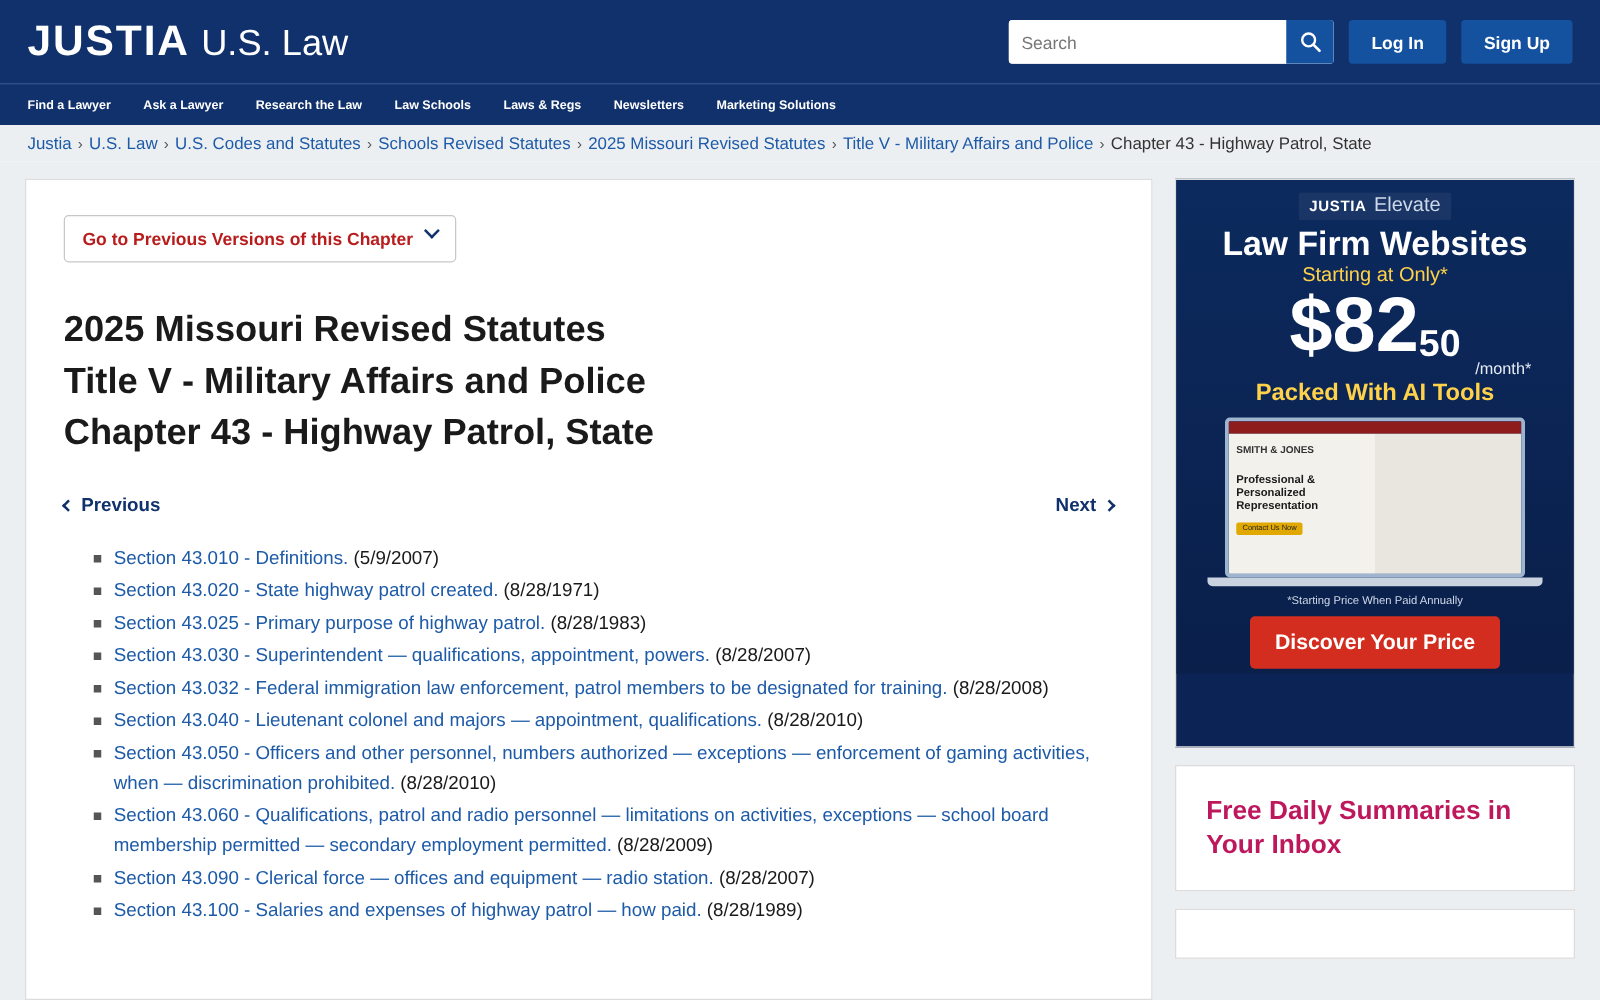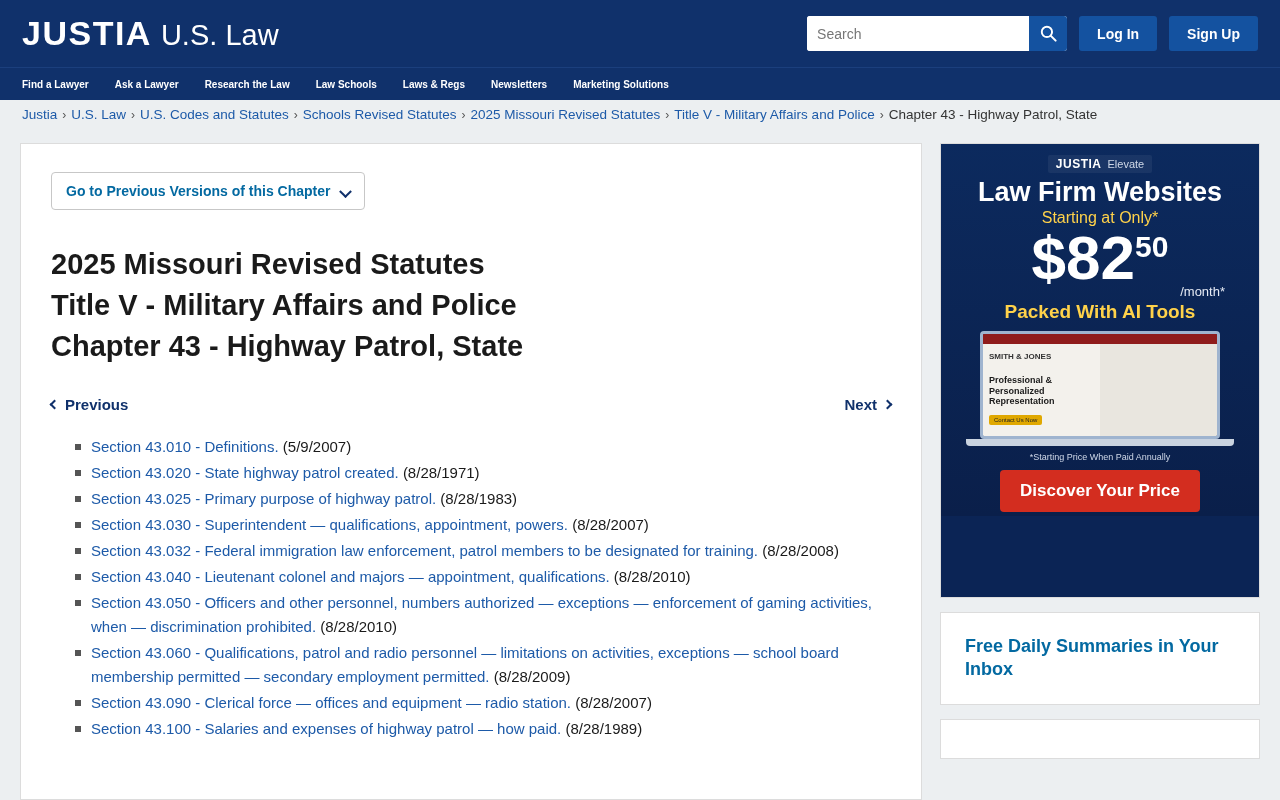--- a/index.html
+++ b/index.html
@@ -133,28 +133,28 @@
   .sidebar {
     width: 320px;
     display: flex;
     flex-direction: column;
     gap: 14px;
   }
 
   
   .prev-versions {
     display: inline-flex;
-    align-items: flex-end;
+    align-items: flex-start;
     gap: 10px;
     border: 1px solid #c7c7c7;
     border-radius: 4px;
     padding: 10px 14px;
     font-size: 14px;
     font-weight: bold;
-    color: #0369a1;
+    color: #b91c1c;
     background: #fff;
     cursor: pointer;
     font-family: "Liberation Sans", sans-serif;
   }
   .chev-d {
     width: 9px; height: 9px;
     border-right: 2px solid #10316b;
     border-bottom: 2px solid #10316b;
     transform: rotate(45deg) translate(-2px,-2px);
   }
@@ -237,34 +237,34 @@
   }
   .ad-brandrow {
     display: inline-flex;
     align-items: center;
     gap: 6px;
     background: rgba(255,255,255,0.06);
     padding: 2px 8px;
     border-radius: 2px;
   }
   .ad-brand { color:#fff; font-weight: bold; font-size: 12px; letter-spacing: .5px; }
-  .ad-elevate { color:#cfd8e8; font-size: 11px; }
+  .ad-elevate { color:#cfd8e8; font-size: 16px; }
   .ad-h1 { color:#fff; font-size: 27px; font-weight: bold; margin-top: 4px; }
   .ad-h2 { color:#ffd24a; font-size: 16px; font-weight: normal; margin-top: 1px; }
   .ad-price {
     color:#fff; font-weight: bold; font-size: 62px;
     line-height: 0.95; margin-top: 2px;
-    display:flex; align-items:flex-start; justify-content:center;
+    display:flex; align-items:flex-end; justify-content:center;
   }
   .ad-price .cents { font-size: 30px; margin-top: 4px; }
   .ad-month { color:#e6ebf5; font-size: 13px; text-align: right; padding-right: 34px; margin-top: -4px; }
   .ad-h3 { color:#ffd24a; font-size: 19px; font-weight: bold; margin-top: 2px; }
   .ad-laptop {
     margin: 8px auto 0 auto;
-    width: 240px; height: 108px;
+    width: 240px; height: 128px;
     background: #123a75;
     border: 3px solid #9fb4cf;
     border-radius: 4px;
     position: relative;
     overflow: hidden;
   }
   .laptop-bar { height: 10px; background:#8f1c1c; display:flex; align-items:center; }
   .laptop-body { display:flex; height: 100%; }
   .laptop-left { width: 50%; background:#f3f1ec; padding: 8px 6px; text-align:left; }
   .laptop-right { width: 50%; background:#e9e6df; }
@@ -286,23 +286,23 @@
   }
 
   
   .nl {
     background: #fff;
     border: 1px solid #dcdcdc;
     padding: 22px 24px;
   }
   .nl h2 {
     margin: 0;
-    font-size: 18px;
+    font-size: 21px;
     line-height: 1.3;
-    color: #0369a1;
+    color: #be185d;
     font-weight: bold;
   }
   .nl p {
     margin: 18px 0 0 0;
     font-size: 15px;
     line-height: 1.5;
     color: #1a1a1a;
   }
   .nl-stub {
     background: #fff;

